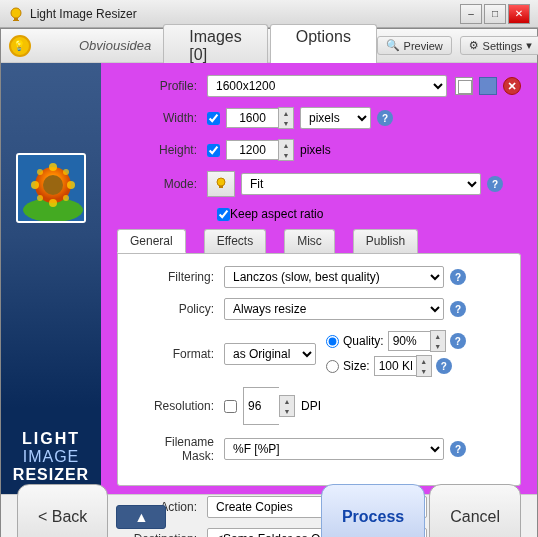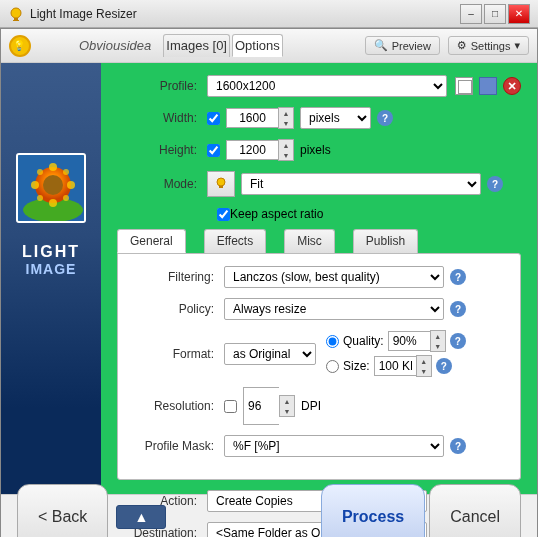--- a/index.html
+++ b/index.html
@@ -46,23 +46,23 @@
       display: flex; align-items: center; margin-right: 12px;
     }
     .logo-bulb {
       width: 22px; height: 22px; background: #f5c200; border-radius: 50%;
       border: 2px solid #e0a000; margin-right: 4px;
       display: flex; align-items: center; justify-content: center; font-size: 10px; color: #a06000;
     }
     .logo-text { font-size: 13px; color: #555; font-style: italic; margin-left: 44px; }
     .nav-tabs { display: flex; gap: 2px; flex: 1; }
     .nav-tab {
-      padding: 3px 2px; border: 1px solid #bbb; border-bottom: none;
+      padding: 3px 25px; border: 1px solid #bbb; border-bottom: none;
       background: linear-gradient(to bottom, #f5f5f5, #e0e0e0);
-      cursor: pointer; font-size: 13px; color: #333;
+      cursor: pointer; font-size: 16px; color: #333;
       border-radius: 3px 3px 0 0;
     }
     .nav-tab.active { background: white; border-bottom: 1px solid white; }
     .nav-actions { display: flex; align-items: center; gap: 8px; }
     .nav-action-btn {
       display: flex; align-items: center; gap: 4px; padding: 2px 8px;
       border: 1px solid #bbb; background: linear-gradient(to bottom, #f5f5f5, #e0e0e0);
       cursor: pointer; font-size: 11px; border-radius: 3px; color: #333;
     }
 
@@ -71,37 +71,38 @@
       display: flex;
       height: calc(509px - 34px - 44px);
     }
 
     
     .sidebar {
       width: 108px;
       background: linear-gradient(to bottom, #3a5a8a 0%, #2a4a7a 40%, #1a3a6a 60%, #0a2a5a 80%);
       display: flex; flex-direction: column; align-items: center;
       padding: 10px 0;
+      justify-content: space-between;
     }
     .sidebar-image {
       width: 70px; height: 70px;
       background: linear-gradient(135deg, #ff9900, #ffcc00, #44aa00, #0044aa);
       border: 2px solid #fff; border-radius: 3px; margin-top: 80px;
       position: relative; overflow: hidden;
     }
     .sidebar-logo {
       margin-top: 20px; text-align: center; color: white;
     }
     .sidebar-logo-light { font-size: 16px; font-weight: bold; letter-spacing: 2px; }
-    .sidebar-logo-image { font-size: 14px; font-weight: bold; letter-spacing: 1px; color: #aaccff; }
+    .sidebar-logo-image { font-size: 16px; font-weight: normal; letter-spacing: 1px; color: #aaccff; }
     .sidebar-logo-resizer { font-size: 16px; font-weight: bold; letter-spacing: 1px; }
 
     
     .form-area {
-      flex: 1; padding: 12px 16px; background: #22c55e;
+      flex: 1; padding: 12px 16px; background: #d946ef;
     }
 
     .form-row {
       display: flex; align-items: center; margin-bottom: 10px;
     }
     .form-label {
       width: 90px; text-align: right; padding-right: 10px; color: #333; font-size: 12px;
     }
     .form-controls { display: flex; align-items: center; gap: 6px; flex: 1; }
 
@@ -284,20 +285,21 @@
           <circle cx="22" cy="17" r="3" fill="#ffcc00" opacity="0.7"></circle>
           <circle cx="48" cy="17" r="3" fill="#ffcc00" opacity="0.7"></circle>
           <circle cx="22" cy="43" r="3" fill="#ffcc00" opacity="0.7"></circle>
           <circle cx="48" cy="43" r="3" fill="#ffcc00" opacity="0.7"></circle>
           <circle cx="35" cy="30" r="10" fill="#996611"></circle>
         </svg>
       </div>
       <div class="sidebar-logo">
         <div class="sidebar-logo-light">LIGHT</div>
         <div class="sidebar-logo-image">IMAGE</div>
+        <div class="sidebar-logo-resizer">RESIZER</div>
       </div>
     </div>
 
     <div class="form-area">
 
       <div class="form-row">
         <span class="form-label">Profile:</span>
         <div class="form-controls">
           <select class="wide">
             <option>1600x1200</option>
@@ -448,21 +450,21 @@
               <div class="spin-btns">
                 <div class="spin-btn">▲</div>
                 <div class="spin-btn">▼</div>
               </div>
             </div>
             <span>DPI</span>
           </div>
         </div>
 
         <div class="form-row">
-          <span class="form-label">Profile Mask:</span>
+          <span class="form-label">Filename Mask:</span>
           <div class="form-controls">
             <select style="width:220px">
               <option>%F [%P]</option>
               <option>%F_resized</option>
             </select>
             <div class="help-icon">?</div>
           </div>
         </div>
 
       </div>

